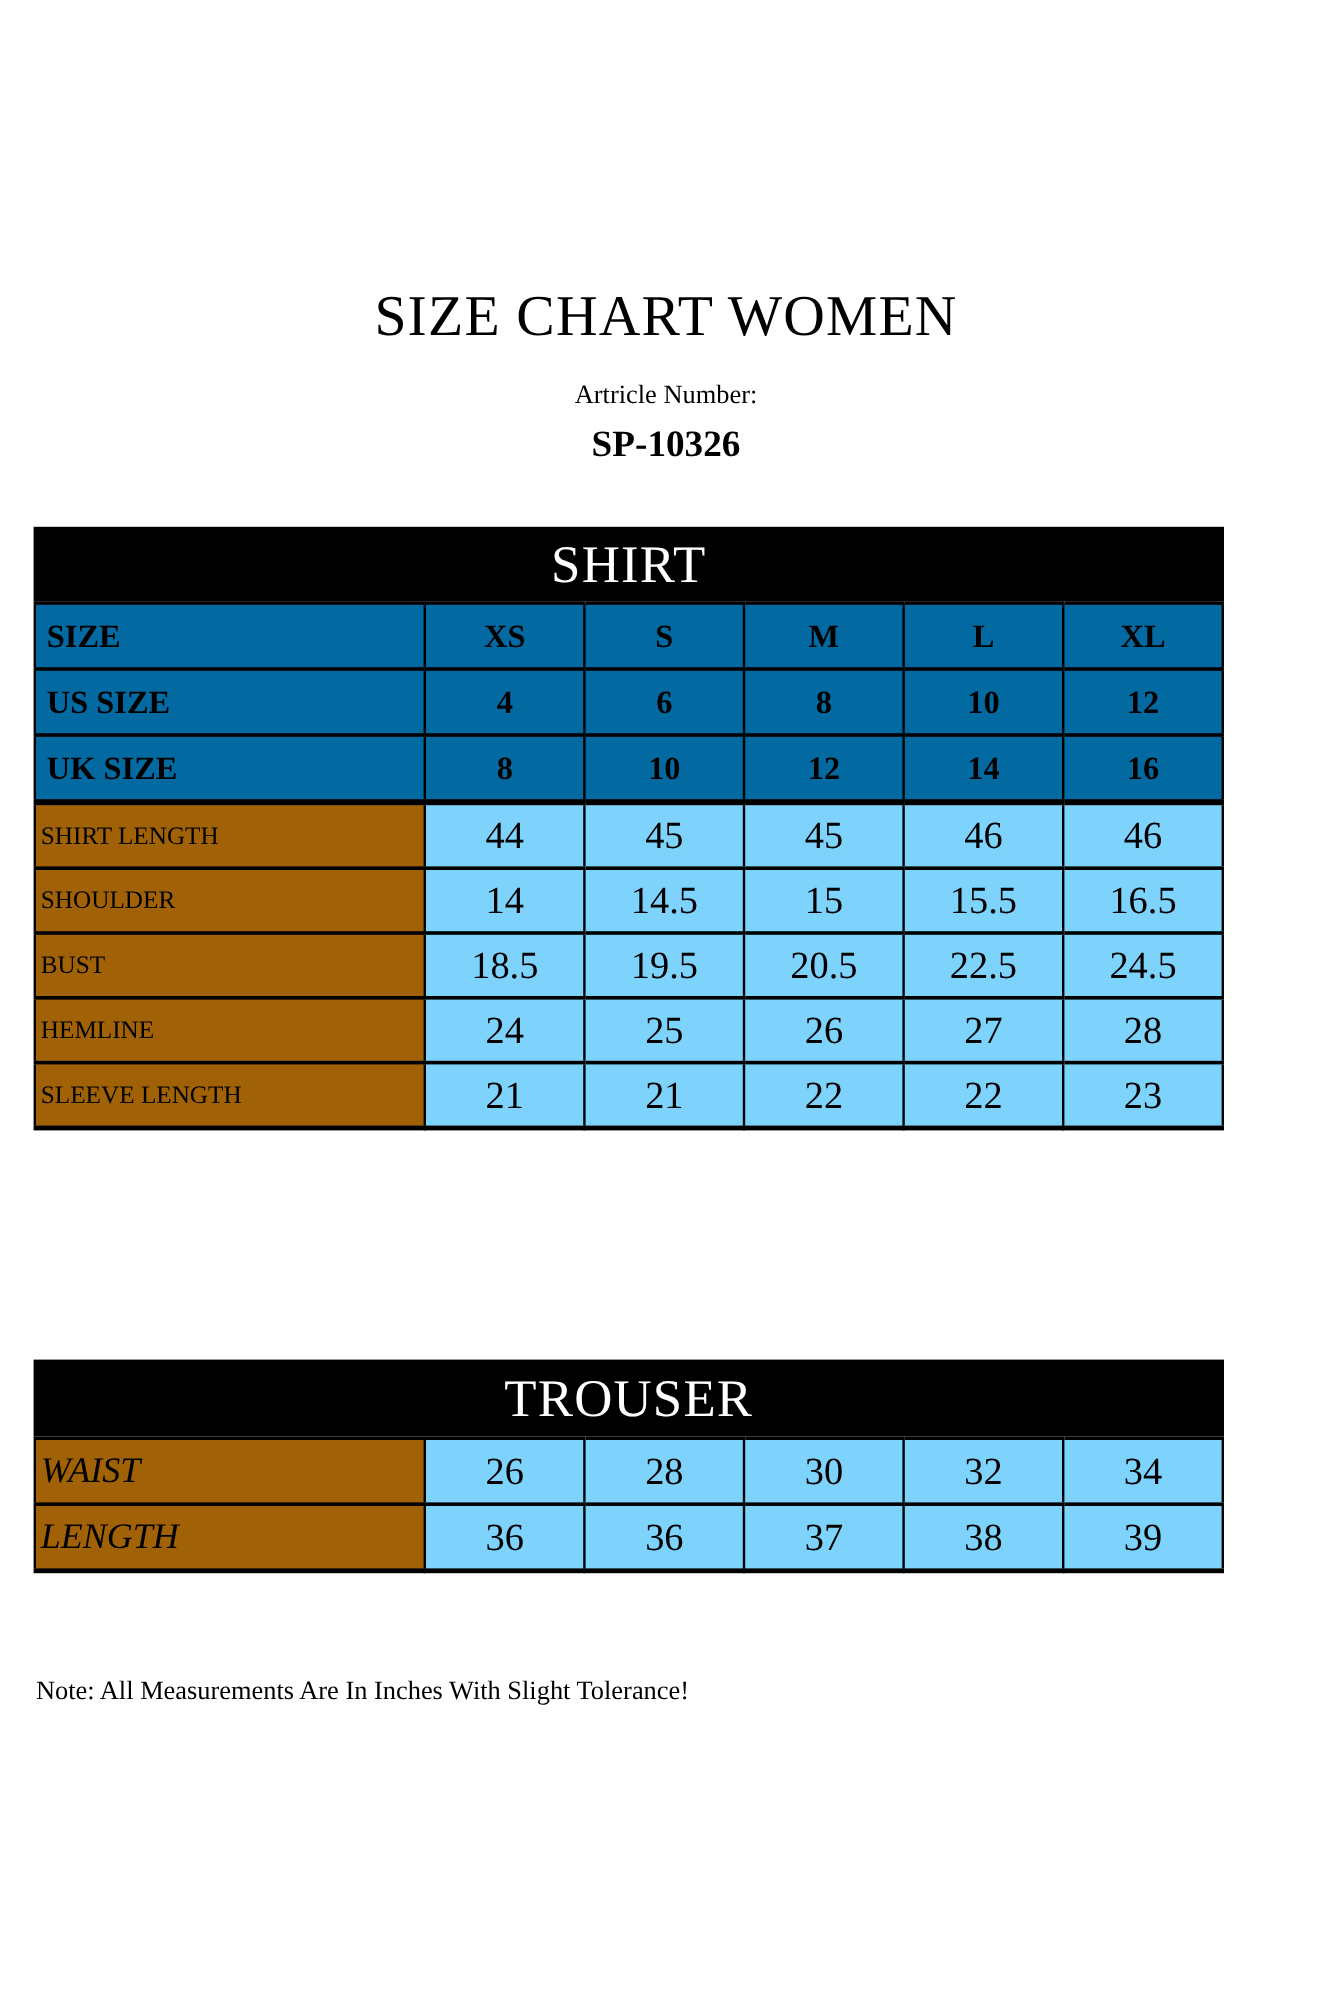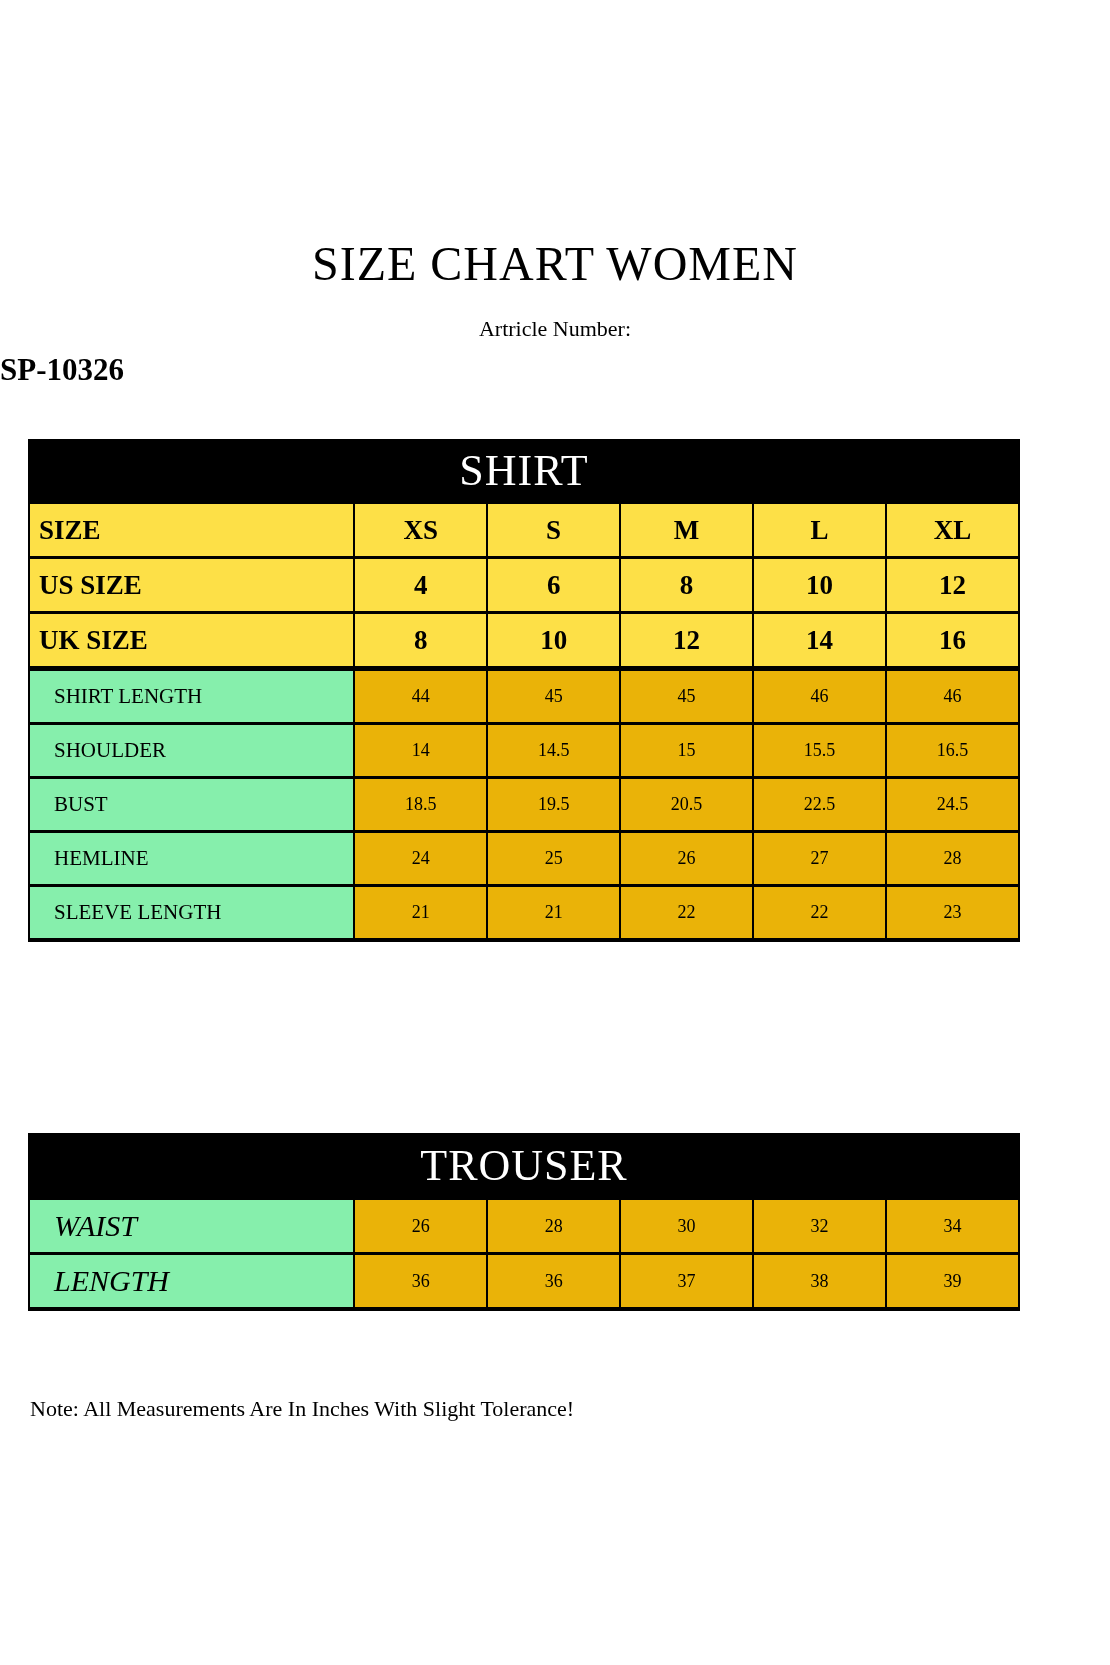--- a/index.html
+++ b/index.html
@@ -16,21 +16,21 @@
     position:absolute; top:238px; left:0; width:100%;
     text-align:center; font-size:48px; line-height:1.1;
     letter-spacing:1px;
   }
   .article-label {
     position:absolute; top:316px; left:0; width:100%;
     text-align:center; font-size:22px;
   }
   .article-number {
     position:absolute; top:352px; left:0; width:100%;
-    text-align:left; font-size:31px; font-weight:bold;
+    text-align:center; font-size:31px; font-weight:bold;
   }
 
   .table-wrap { position:absolute; left:28px; width:992px; }
   .shirt-wrap   { top:439px; }
   .trouser-wrap { top:1133px; }
 
   .black-bar {
     background:#000; color:#fff;
     text-align:center; font-size:44px;
     height:62px; line-height:64px;
@@ -45,35 +45,35 @@
   table.size-table td {
     border:2px solid #000;
     border-top-width:3px; border-bottom-width:3px;
     vertical-align:middle; text-align:center;
     padding:0;
   }
   col.c-label { width:32.85%; }
   col.c-size  { width:13.43%; }
 
   tr.size-row td {
-    background:#fde047; font-weight:bold;
+    background:#0369a1; font-weight:bold;
     font-size:27px; height:52px;
   }
   tr.size-row td.label { text-align:left; padding-left:9px; }
 
   tr.sizes-row td.label { font-weight:normal; }
 
   tr.thick td { border-bottom-width:5px; }
 
   tr.meas-row td {
-    background:#eab308; font-size:18px; height:51px;
+    background:#7dd3fc; font-size:32px; height:51px;
   }
   tr.meas-row td.label {
-    background:#86efac; font-size:21px;
-    text-align:left; padding-left:24px; font-weight:normal;
+    background:#a16207; font-size:21px;
+    text-align:left; padding-left:4px; font-weight:normal;
   }
   .trouser-wrap tr.meas-row td { height:52px; }
   .trouser-wrap tr.meas-row td.label { font-size:30px;font-style:italic; }
 
   .note-text {
     position:absolute; top:1396px; left:30px;
     font-size:22px;
   }
 </style>
 </head>

